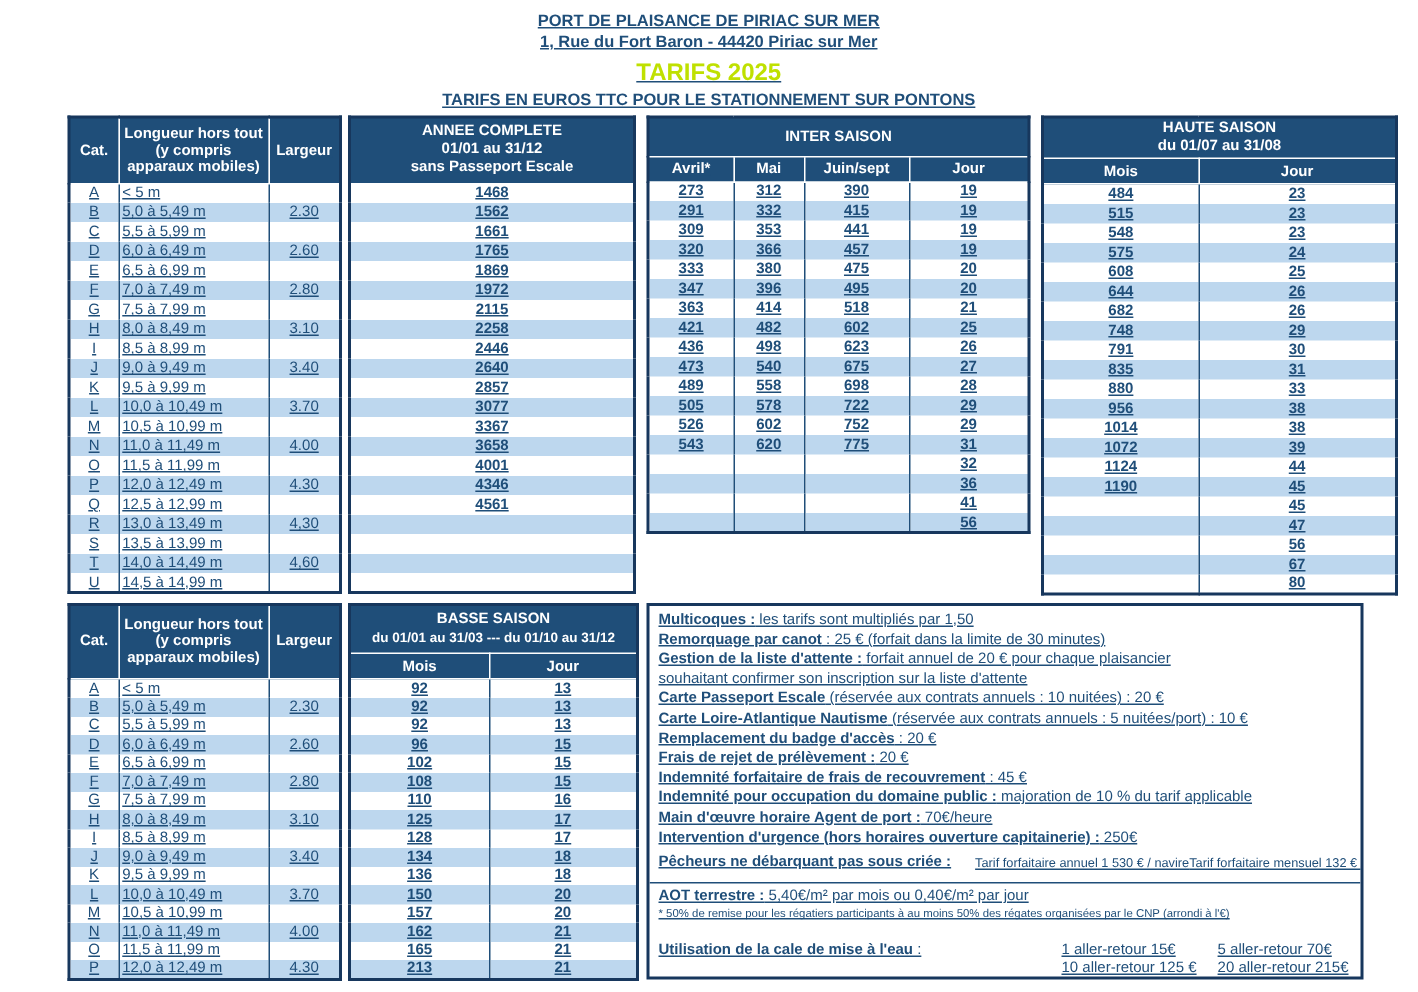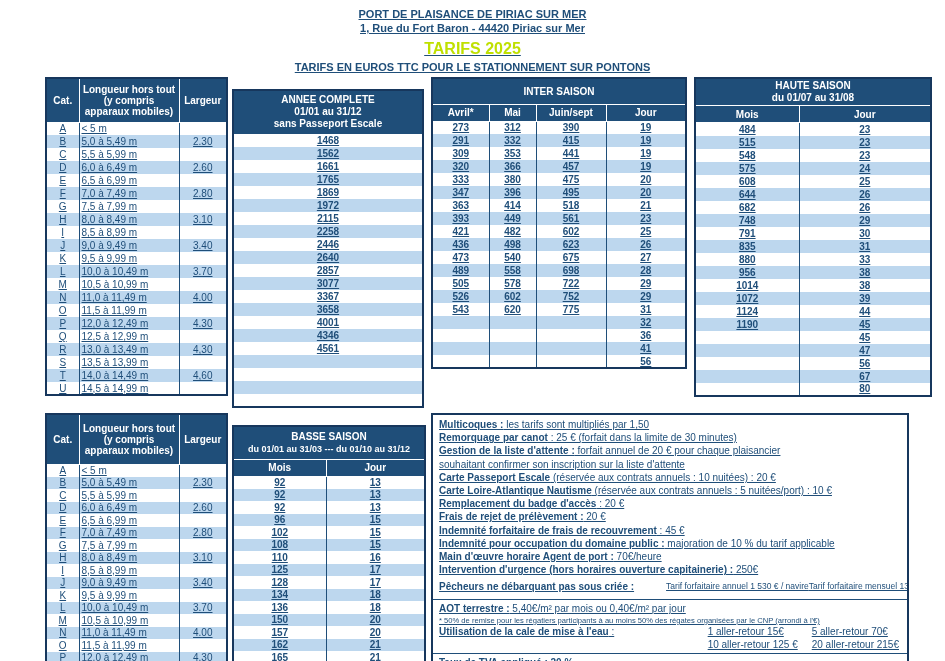--- a/index.html
+++ b/index.html
@@ -26,46 +26,46 @@
   .bot td { height:12.5px; }
 
   .th-tall { height:44px; }
   .th-tall2 { height:50px; }
   .th-long { font-size:9.5px; line-height:11px; white-space:normal; }
   .season-title { height:26px; font-size:10.5px; }
   .season-sub th, .season-sub { height:17px; }
   .two-line div { line-height:12px; }
   .basse-range { font-size:9px; }
 
-  .gap4 { margin-left:4px;margin-top:12px; } .gap5 { margin-left:5px; } .gap7 { margin-left:7px; }
+  .gap4 { margin-left:4px; } .gap5 { margin-left:5px; } .gap7 { margin-left:7px; }
 
   .col-cat { text-align:center; }
   .col-longueur { text-align:left; padding-left:4px; }
   .col-largeur { text-align:center; }
   .col-annee, .col-avril, .col-mai, .col-juinsept, .col-jour_inter,
   .col-hs_mois, .col-hs_jour, .col-mois, .col-jour { text-align:center; font-weight:700; color:#17365D; }
 
   
   .c-cat{width:33px}.c-long{width:100px}.c-larg{width:48px}
   .c-annee{width:190px}
   .c-avril{width:57px}.c-mai{width:47px}.c-js{width:70px}.c-jr{width:80px}
   .c-hsmois{width:104px}.c-hsjour{width:132px}
   .c-bmois{width:93px}.c-bjour{width:99px}
 
   
   .info-box { width:478px; height:251px; border:2px solid #17375D; padding:3px 6px 0;
               color:#1F4E79; overflow:hidden; }
   .il { font-size:10px; line-height:13.2px; white-space:nowrap; }
   .b { font-weight:700; }
-  .pecheurs { display:flex; align-items:center; height:20px;gap:16px; }
+  .pecheurs { display:flex; align-items:center; height:20px; }
   .pech-right { margin-left:16px; display:flex; flex-direction:row; font-size:8.5px; line-height:10px; }
   .divider { border-top:1px solid #1F4E79; margin:3px -6px 2px; }
   .aot { line-height:13.5px; }
   .footnote { font-size:7.6px; line-height:9.5px; white-space:nowrap; }
-  .cale { display:flex; align-items:flex-start; line-height:12.5px; margin-top:1px; height:25px; }
+  .cale { display:flex; align-items:flex-start; line-height:12.5px; margin-top:14px; height:25px; }
   .cale-grid { margin-left:auto; margin-right:2px; display:grid; grid-template-columns:auto auto;
                column-gap:14px; font-size:10px; }
   .tva { border-top:1px solid #1F4E79; margin:2px -6px 0; padding:3px 6px 0; font-size:10px; }
 </style>
 </head>
 <body>
 
 <div class="page">
 
   <div class="header">
@@ -332,26 +332,20 @@
             <td class="col-avril">347</td>
             <td class="col-mai">396</td>
             <td class="col-juinsept">495</td>
             <td class="col-jour_inter">20</td>
           </tr>
           <tr>
             <td class="col-avril">363</td>
             <td class="col-mai">414</td>
             <td class="col-juinsept">518</td>
             <td class="col-jour_inter">21</td>
-          </tr>
-          <tr>
-            <td class="col-avril">393</td>
-            <td class="col-mai">449</td>
-            <td class="col-juinsept">561</td>
-            <td class="col-jour_inter">23</td>
           </tr>
           <tr>
             <td class="col-avril">421</td>
             <td class="col-mai">482</td>
             <td class="col-juinsept">602</td>
             <td class="col-jour_inter">25</td>
           </tr>
           <tr>
             <td class="col-avril">436</td>
             <td class="col-mai">498</td>

